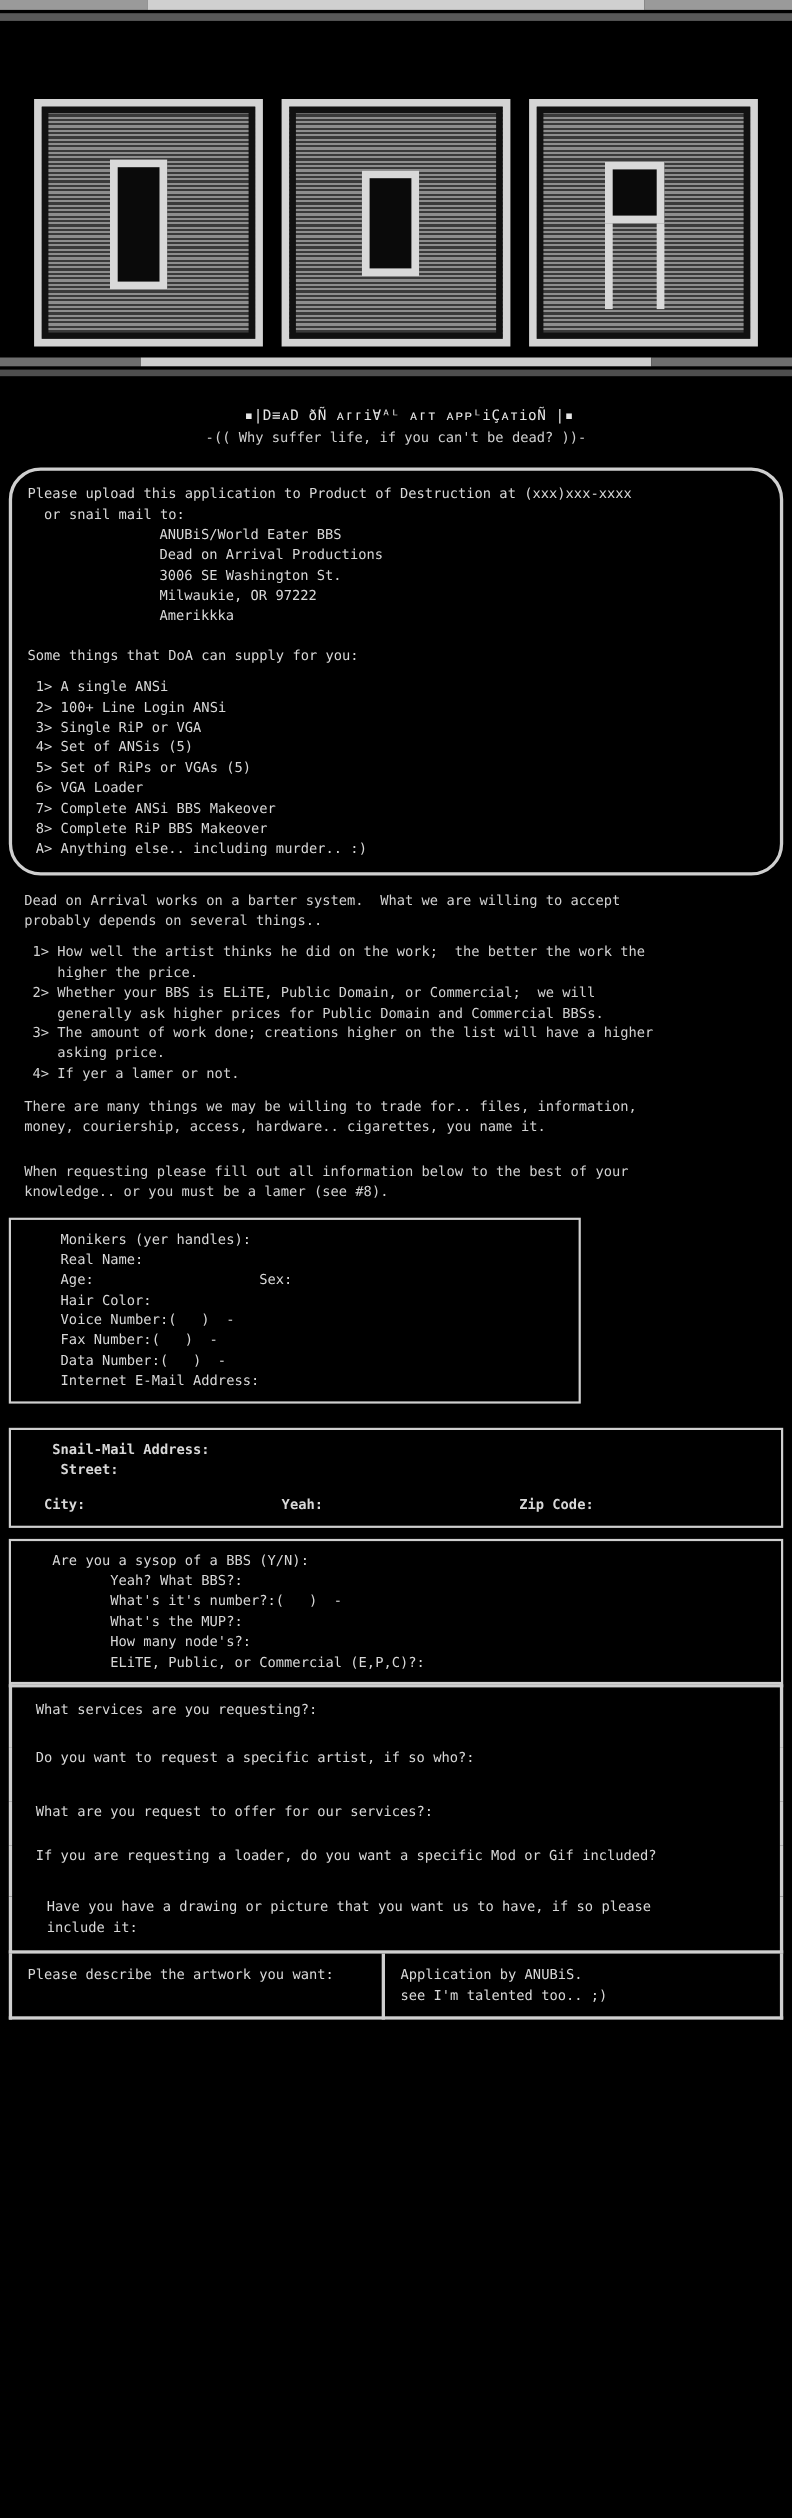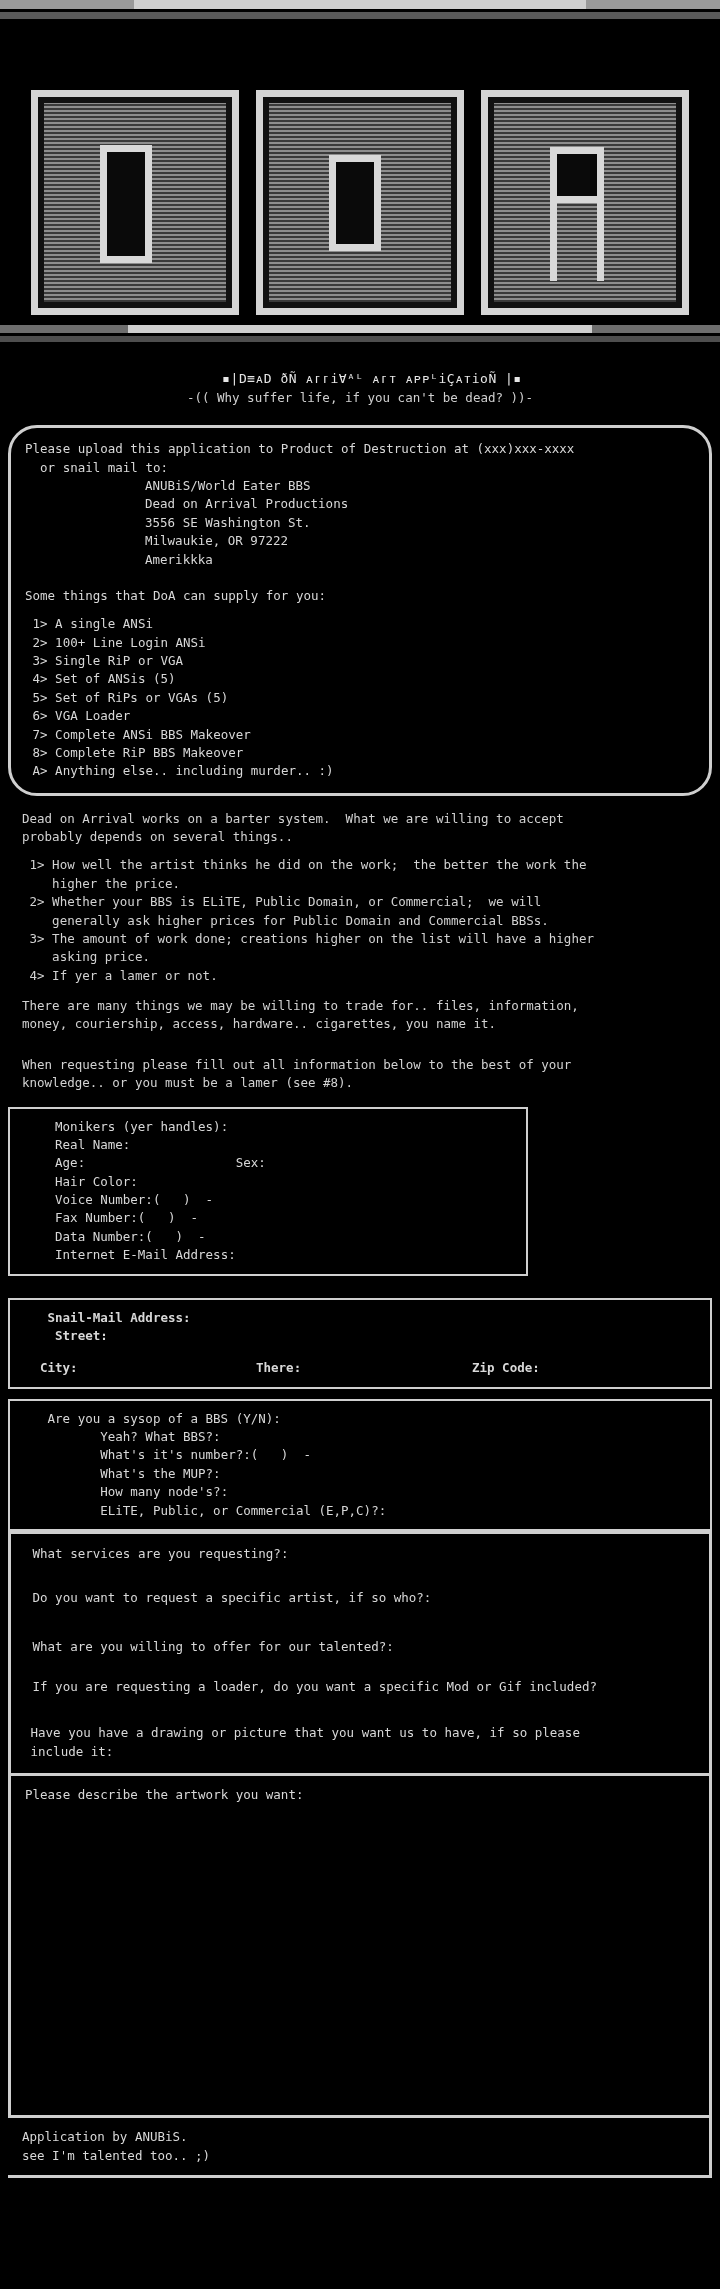--- a/index.html
+++ b/index.html
@@ -76,21 +76,21 @@
   .plain{margin:14px 8px 0 8px;padding:0 14px;}
   .plain pre{color:#d2d2d2;}
   .boxline{border:2px solid #cfcfcf;box-sizing:border-box;}
   .halfbox{width:520px;}
   .cellpad{padding:9px 30px;}
 
   .qbox{border-left:3px solid #cfcfcf;border-right:3px solid #cfcfcf;}
   .qbox.top{border-top:3px solid #cfcfcf;}
   .qbox.bot{border-bottom:3px solid #cfcfcf;}
 
-  .footer{display:flex;margin:0 8px;flex-direction:column;}
+  .footer{display:flex;margin:0 8px;}
   .footer .fl{flex:0 0 342px;border:3px solid #cfcfcf;border-top:0;padding:10px 14px;box-sizing:border-box;}
   .footer .fr{flex:1;border:3px solid #cfcfcf;border-top:0;border-left:0;padding:10px 14px;box-sizing:border-box;}
   .spacer{height:18px;}
 </style>
 </head>
 <body>
 
 <div class="page">
 
   <div class="topbars">
@@ -126,21 +126,21 @@
   <div class="titleblock">
     <div class="t1">▪|D≡ᴀD ðÑ ᴀᴦᴦiⱯᴬᴸ  ᴀᴦᴛ ᴀᴘᴘᴸiÇᴀᴛioÑ |▪</div>
     <div class="t2">-(( Why suffer life, if you can't be dead? ))-</div>
   </div>
 
   <div class="frame mt18">
     <pre>Please upload this application to Product of Destruction at (xxx)xxx-xxxx
   or snail mail to:</pre>
     <pre class="addr">ANUBiS/World Eater BBS
 Dead on Arrival Productions
-3556 SE Washington St.
+3006 SE Washington St.
 Milwaukie, OR 97222
 Amerikkka</pre>
     <div class="spacer"></div>
     <pre>Some things that DoA can supply for you:</pre>
     <div style="height:10px"></div>
     <pre> 1&gt; A single ANSi
  2&gt; 100+ Line Login ANSi
  3&gt; Single RiP or VGA
  4&gt; Set of ANSis (5)
  5&gt; Set of RiPs or VGAs (5)
@@ -184,21 +184,21 @@
     </div>
   </div>
 
   <div style="margin:22px 8px 0 8px;font-weight:bold;">
     <div class="boxline cellpad">
       <pre> Snail-Mail Address:
   Street:</pre>
       <div style="height:14px"></div>
       <div style="display:flex">
         <div style="flex:0 0 216px">  City:</div>
-        <div style="flex:0 0 216px">There:</div>
+        <div style="flex:0 0 216px">Yeah:</div>
         <div style="flex:1">Zip Code:</div>
       </div>
     </div>
   </div>
 
   <div style="margin:10px 8px 0 8px;">
     <div class="boxline cellpad">
       <pre> Are you a sysop of a BBS (Y/N):
         Yeah? What BBS?:
         What's it's number?:(   )  -
@@ -209,26 +209,26 @@
   </div>
 
   <div style="margin:0 8px;">
     <div class="qbox top" style="padding:11px 14px 26px 14px">
       <pre> What services are you requesting?:</pre>
     </div>
     <div class="qbox" style="padding:0 14px 30px 14px">
       <pre> Do you want to request a specific artist, if so who?:</pre>
     </div>
     <div class="qbox" style="padding:0 14px 22px 14px">
-      <pre> What are you willing to offer for our talented?:</pre>
+      <pre> What are you request to offer for our services?:</pre>
     </div>
     <div class="qbox" style="padding:0 14px 28px 14px">
       <pre> If you are requesting a loader, do you want a specific Mod or Gif included?</pre>
     </div>
-    <div class="qbox bot" style="padding:0 14px 12px 12px">
+    <div class="qbox bot" style="padding:0 14px 12px 24px">
       <pre> Have you have a drawing or picture that you want us to have, if so please
  include it:</pre>
     </div>
   </div>
 
   <div class="footer">
     <div class="fl">
       <pre>Please describe the artwork you want:</pre>
     </div>
     <div class="fr">

